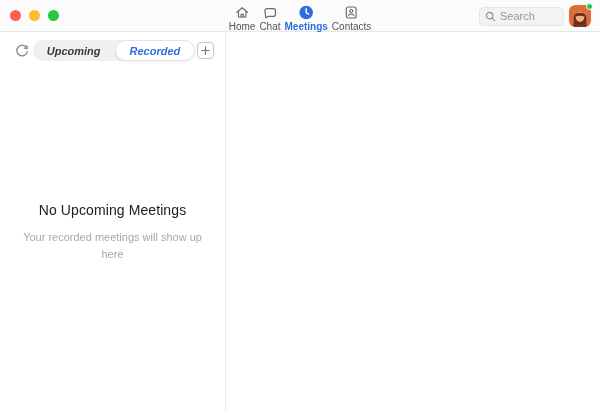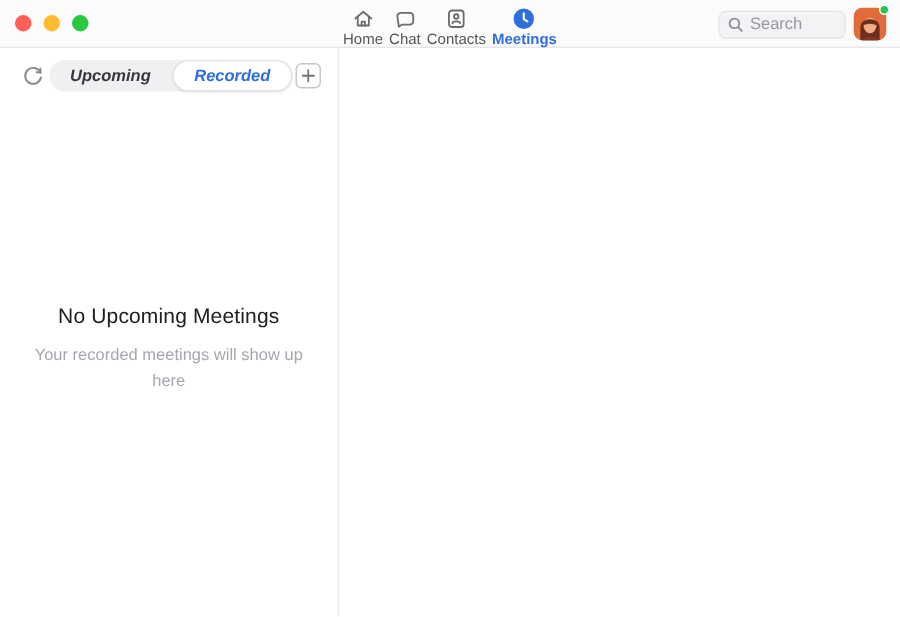--- a/index.html
+++ b/index.html
@@ -80,39 +80,39 @@
 
       <div class="nav-item">
         <span class="ic">
           <svg width="17" height="17" viewBox="0 0 17 17" fill="none" stroke="#6b6b70" stroke-width="1.2" stroke-linecap="round" stroke-linejoin="round">
             <path d="M3.2 6.8 a2.2 2.2 0 0 1 2.2-2.2 h6.2 a2.2 2.2 0 0 1 2.2 2.2 v3.4 a2.2 2.2 0 0 1 -2.2 2.2 h-5.2 l-2.2 1.4 z"></path>
           </svg>
         </span>
         <span class="nav-label">Chat</span>
       </div>
 
+      <div class="nav-item active">
+        <span class="ic">
+          <svg width="17" height="17" viewBox="0 0 17 17">
+            <circle cx="8.5" cy="8.5" r="6.8" fill="#2e6fdc"></circle>
+            <path d="M8.5 4.8 V8.7 L10.9 10.2" fill="none" stroke="#fff" stroke-width="1.4" stroke-linecap="round" stroke-linejoin="round"></path>
+          </svg>
+        </span>
+        <span class="nav-label">Meetings</span>
+      </div>
+
       <div class="nav-item">
         <span class="ic">
           <svg width="17" height="17" viewBox="0 0 17 17" fill="none" stroke="#6b6b70" stroke-width="1.2" stroke-linecap="round" stroke-linejoin="round">
             <rect x="3.6" y="3" width="9.8" height="11" rx="2"></rect>
             <circle cx="8.5" cy="7" r="1.5"></circle>
             <path d="M5.9 11.4 c0.6 -1.6 4.6 -1.6 5.2 0"></path>
           </svg>
         </span>
         <span class="nav-label">Contacts</span>
-      </div>
-
-      <div class="nav-item active">
-        <span class="ic">
-          <svg width="17" height="17" viewBox="0 0 17 17">
-            <circle cx="8.5" cy="8.5" r="6.8" fill="#2e6fdc"></circle>
-            <path d="M8.5 4.8 V8.7 L10.9 10.2" fill="none" stroke="#fff" stroke-width="1.4" stroke-linecap="round" stroke-linejoin="round"></path>
-          </svg>
-        </span>
-        <span class="nav-label">Meetings</span>
       </div>
     </div>
 
     <div class="right-group">
       <div class="searchbox">
         <span style="display:flex">
           <svg width="11" height="11" viewBox="0 0 11 11" fill="none" stroke="#8e8e93" stroke-width="1.2" stroke-linecap="round">
             <circle cx="4.6" cy="4.6" r="3.2"></circle>
             <path d="M7.1 7.1 L9.6 9.6"></path>
           </svg>

